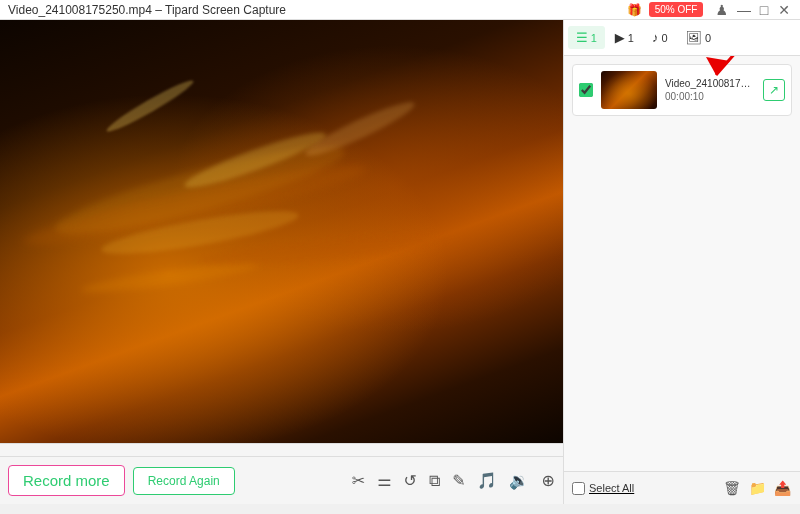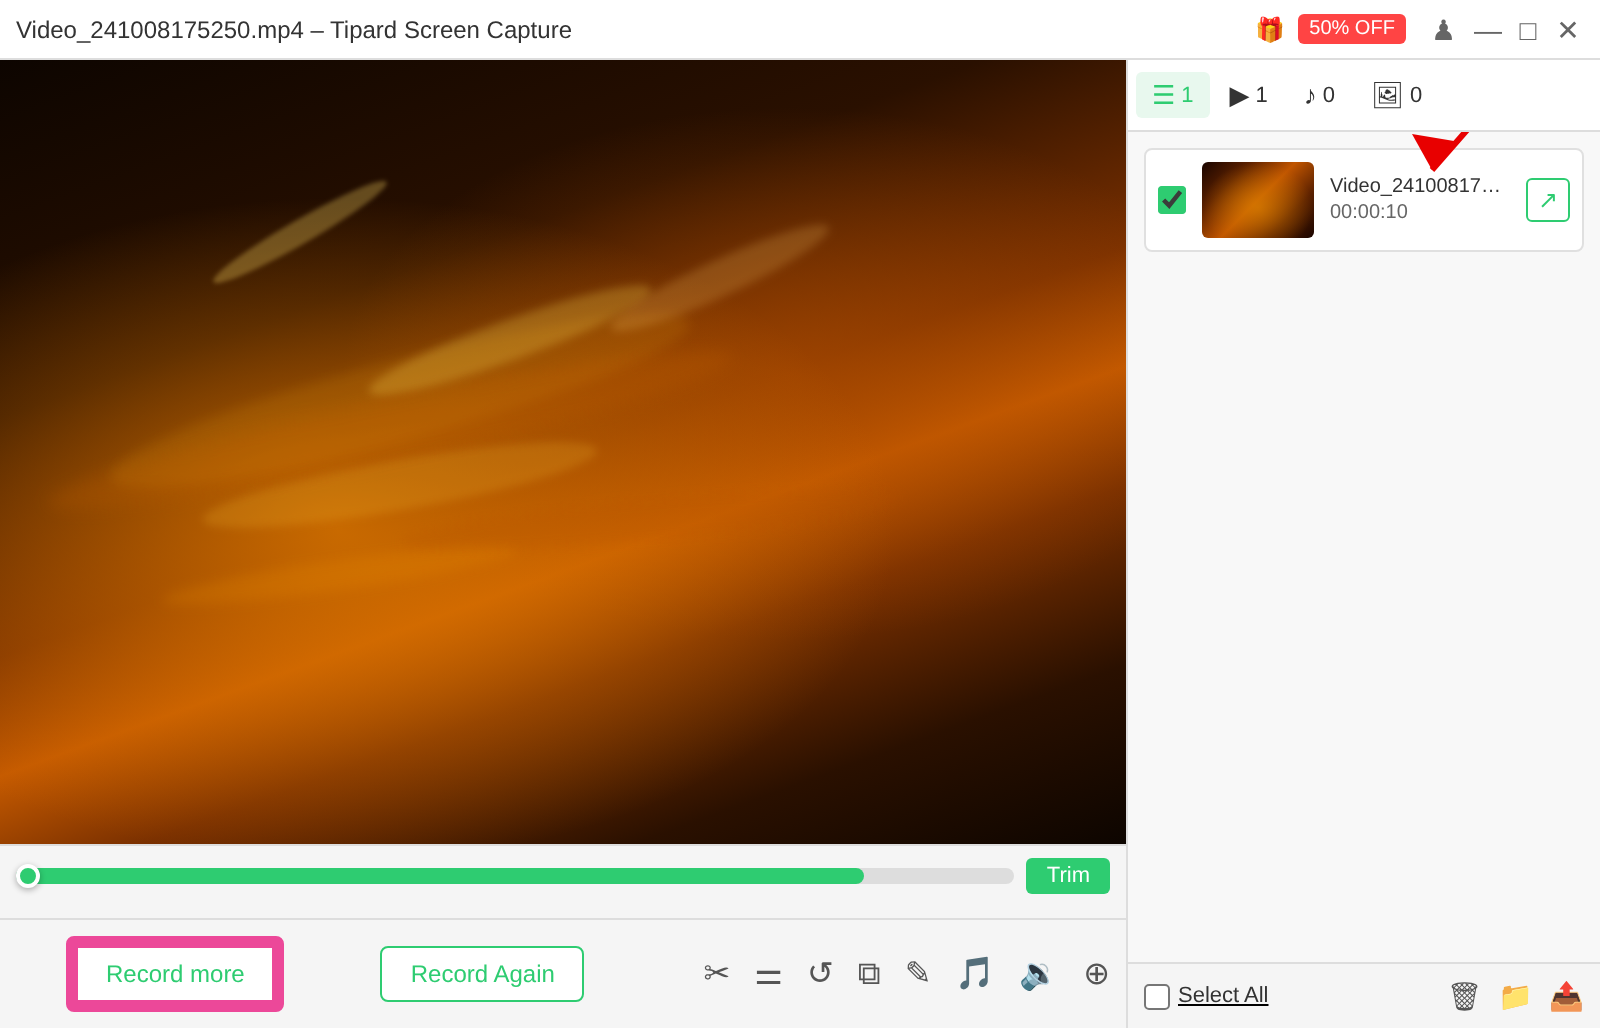--- a/index.html
+++ b/index.html
@@ -7,21 +7,21 @@
       width: 800px;
       height: 514px;
       font-family: 'Segoe UI', Arial, sans-serif;
       font-size: 12px;
       background: #f0f0f0;
       overflow: hidden;
     }
 
     
     .titlebar {
-      height: 30px;
+      height: 20px;
       background: #fff;
       display: flex;
       align-items: center;
       justify-content: space-between;
       padding: 0 8px;
       border-bottom: 1px solid #ddd;
     }
     .titlebar-left {
       display: flex;
       align-items: center;
@@ -204,38 +204,36 @@
     
     .action-bar {
       background: #f5f5f5;
       border-top: 1px solid #ddd;
       padding: 8px;
       display: flex;
       align-items: center;
       gap: 8px;
     }
     .record-more-btn {
-      border: 6px solid #ec4899;
+      border: 1px solid #ec4899;
+      background: #fff;
+      color: #2ecc71;
+      border-radius: 4px;
+      padding: 6px 14px;
+      font-size: 15px;
+      cursor: pointer;
+    }
+    .record-again-btn {
+      border: 1px solid #2ecc71;
       background: #fff;
       color: #2ecc71;
       border-radius: 4px;
       padding: 6px 14px;
       font-size: 12px;
       cursor: pointer;
-      margin-left: 25px;
-    }
-    .record-again-btn {
-      border: 1px solid #2ecc71;
-      background: #fff;
-      color: #2ecc71;
-      border-radius: 4px;
-      padding: 6px 14px;
-      font-size: 12px;
-      cursor: pointer;
-      margin-left: 40px;
     }
     .bottom-tools {
       flex: 1;
       display: flex;
       justify-content: flex-end;
       align-items: center;
       gap: 12px;
     }
     .tool-icon {
       color: #555;
@@ -411,27 +409,20 @@
       <div class="streak" style="width:200px;height:25px;top:200px;left:100px;transform:rotate(-10deg);background:rgba(255,200,50,0.18);filter:blur(2px);"></div>
       <div class="streak" style="width:350px;height:30px;top:170px;left:20px;transform:rotate(-12deg);background:rgba(200,100,0,0.2);filter:blur(4px);"></div>
       <div class="streak" style="width:150px;height:20px;top:130px;left:180px;transform:rotate(-20deg);background:rgba(255,220,80,0.25);filter:blur(2px);"></div>
       <div class="streak" style="width:180px;height:15px;top:250px;left:80px;transform:rotate(-8deg);background:rgba(255,160,0,0.15);filter:blur(3px);"></div>
       <div class="streak" style="width:120px;height:18px;top:100px;left:300px;transform:rotate(-25deg);background:rgba(255,200,100,0.2);filter:blur(2px);"></div>
       <div class="streak" style="width:250px;height:20px;top:220px;left:200px;transform:rotate(-5deg);background:rgba(180,80,0,0.2);filter:blur(3px);"></div>
       <div class="streak" style="width:100px;height:12px;top:80px;left:100px;transform:rotate(-30deg);background:rgba(255,220,100,0.3);filter:blur(1px);"></div>
     </div>
 
     <div class="controls-bar">
-      <div class="progress-row">
-        <div class="progress-track">
-          <div class="progress-fill"></div>
-          <div class="progress-thumb"></div>
-        </div>
-        <button class="trim-btn">Trim</button>
-      </div>
     </div>
 
     <div class="action-bar">
       <button class="record-more-btn">Record more</button>
       <button class="record-again-btn">Record Again</button>
       <div class="bottom-tools">
         <span class="tool-icon">✂</span>
         <span class="tool-icon">⚌</span>
         <span class="tool-icon">↺</span>
         <span class="tool-icon">⧉</span>

